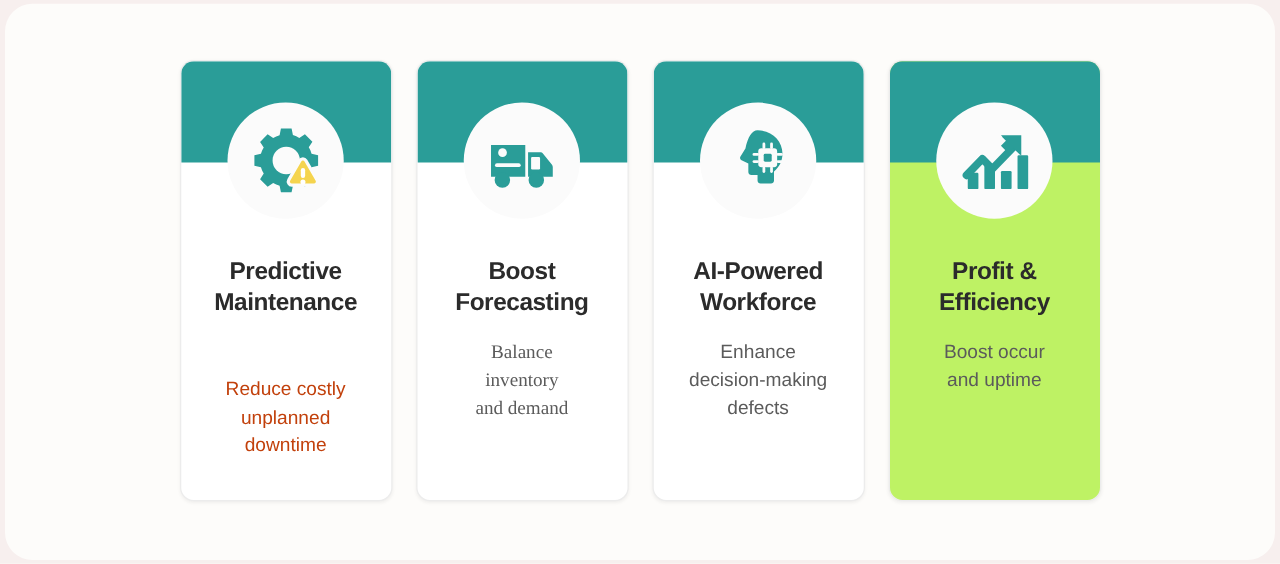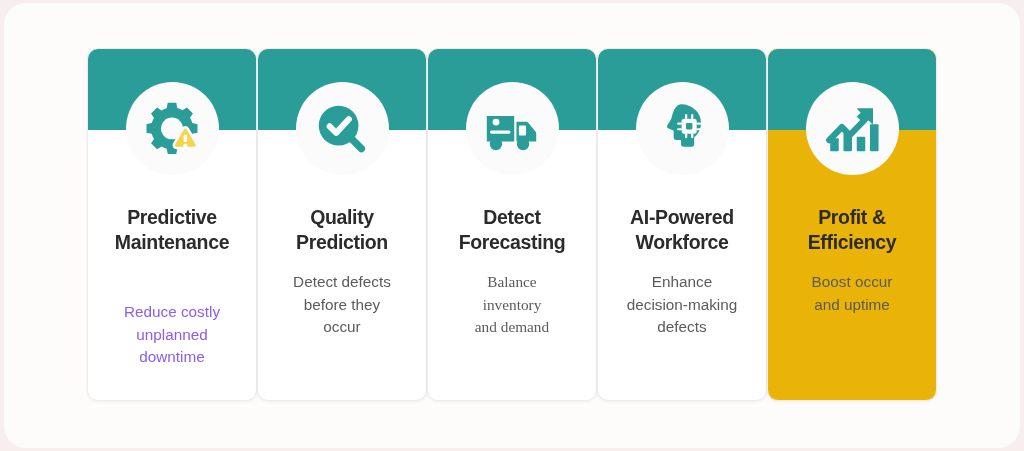--- a/index.html
+++ b/index.html
@@ -31,20 +31,21 @@
 
   .cards-row {
     position: absolute;
     left: 0;
     top: 0;
     width: 1016px;
     height: 445px;
     display: flex;
     align-items: flex-start;
     justify-content: center;
+    gap: 19px;
     padding-top: 45px;
   }
 
   .card {
     position: relative;
     width: 170px;
     height: 353px;
     background: #ffffff;
     border: 1px solid #ececec;
     border-radius: 11px;
@@ -118,56 +119,41 @@
         <svg viewBox="0 0 64 64" xmlns="http://www.w3.org/2000/svg">
           <path fill="#2a9d98" d="M27.6 5h8.8l1.1 5.4c1.9.5 3.7 1.3 5.3 2.3l4.6-3 6.2 6.2-3 4.6c1 1.6 1.8 3.4 2.3 5.3L58.3 27v8.8l-5.4 1.1c-.5 1.9-1.3 3.7-2.3 5.3l3 4.6-6.2 6.2-4.6-3c-1.6 1-3.4 1.8-5.3 2.3l-1.1 5.4h-8.8l-1.1-5.4c-1.9-.5-3.7-1.3-5.3-2.3l-4.6 3-6.2-6.2 3-4.6c-1-1.6-1.8-3.4-2.3-5.3L5.7 35.8V27l5.4-1.1c.5-1.9 1.3-3.7 2.3-5.3l-3-4.6 6.2-6.2 4.6 3c1.6-1 3.4-1.8 5.3-2.3L27.6 5z"></path>
           <circle cx="32" cy="31.4" r="11.3" fill="#fbfbfb"></circle>
           <path fill="#f5d44e" stroke="#fbfbfb" stroke-width="2.6" stroke-linejoin="round" d="M43.3 31.5c1.1-1.9 3.8-1.9 4.9 0l9.2 15.9c1.1 1.9-.3 4.3-2.5 4.3H36.6c-2.2 0-3.6-2.4-2.5-4.3l9.2-15.9z"></path>
           <rect x="44" y="37.6" width="3.6" height="8.2" rx="1.8" fill="#ffffff"></rect>
           <circle cx="45.8" cy="49.2" r="2.1" fill="#ffffff"></circle>
         </svg>
       </div>
       <div class="card-title" style="color: rgb(43, 43, 43);">Predictive
 Maintenance</div>
-      <div class="card-desc" style="color: #8b5cf6; margin-top: 47px;">Reduce costly
+      <div class="card-desc" style="color: #c2410c; margin-top: 47px;">Reduce costly
 unplanned
 downtime</div>
     </div>
 
-    <div class="card" style="background: rgb(255, 255, 255); border-color: rgb(236, 236, 236);">
-      <div class="card-header" style="background: rgb(42, 157, 152);"></div>
-      <div class="icon-badge">
-        <svg viewBox="0 0 64 64" xmlns="http://www.w3.org/2000/svg">
-          <circle cx="28.5" cy="28.5" r="20.5" fill="#2a9d98"></circle>
-          <path fill="none" stroke="#fbfbfb" stroke-width="6.2" stroke-linecap="round" stroke-linejoin="round" d="M19.2 29.2l6.8 6.8 13.1-14.2"></path>
-          <path stroke="#2a9d98" stroke-width="7.6" stroke-linecap="round" d="M43.4 43.6l8.6 8.6"></path>
-        </svg>
-      </div>
-      <div class="card-title" style="color: rgb(43, 43, 43);">Quality
-Prediction</div>
-      <div class="card-desc" style="color: rgb(91, 91, 91);">Detect defects
-before they
-occur</div>
-    </div>
 
     <div class="card" style="background: rgb(255, 255, 255); border-color: rgb(236, 236, 236);">
       <div class="card-header" style="background: rgb(42, 157, 152);"></div>
       <div class="icon-badge">
         <svg viewBox="0 0 64 64" xmlns="http://www.w3.org/2000/svg">
           <path fill="#2a9d98" d="M6 18.5h28.3v26.3H6z"></path>
           <path fill="#2a9d98" d="M36.6 24.6h9.9c1 0 1.9.4 2.5 1.2l7.2 8.8c.5.6.8 1.3.8 2.1v8.1H36.6V24.6z"></path>
           <circle cx="15.4" cy="47.5" r="6.4" fill="#2a9d98"></circle>
           <circle cx="43.4" cy="47.5" r="6.4" fill="#2a9d98"></circle>
           <circle cx="15.4" cy="47.5" r="3.3" fill="#fbfbfb" opacity="0.0"></circle>
           <circle cx="15.5" cy="24.9" r="3.6" fill="#fbfbfb"></circle>
           <rect x="9.3" y="33.6" width="21.2" height="3.2" rx="1.6" fill="#fbfbfb"></rect>
           <rect x="39.1" y="28.4" width="7.4" height="10.4" rx="1" fill="#fbfbfb"></rect>
         </svg>
       </div>
-      <div class="card-title" style="color: rgb(43, 43, 43);">Detect
+      <div class="card-title" style="color: rgb(43, 43, 43);">Boost
 Forecasting</div>
       <div class="card-desc" style="color: rgb(91, 91, 91); font-family: Liberation Serif, serif;">Balance
 inventory
 and demand</div>
     </div>
 
     <div class="card" style="background: rgb(255, 255, 255); border-color: rgb(236, 236, 236);">
       <div class="card-header" style="background: rgb(42, 157, 152);"></div>
       <div class="icon-badge">
         <svg viewBox="0 0 64 64" xmlns="http://www.w3.org/2000/svg">
@@ -186,21 +172,21 @@
           </g>
         </svg>
       </div>
       <div class="card-title" style="color: rgb(43, 43, 43);">AI-Powered
 Workforce</div>
       <div class="card-desc" style="color: rgb(91, 91, 91);">Enhance
 decision-making
 defects</div>
     </div>
 
-    <div class="card" style="background: #eab308; border-color: rgb(236, 236, 236);">
+    <div class="card" style="background: #bef264; border-color: rgb(236, 236, 236);">
       <div class="card-header" style="background: rgb(42, 157, 152);"></div>
       <div class="icon-badge">
         <svg viewBox="0 0 64 64" xmlns="http://www.w3.org/2000/svg">
           <rect x="9.5" y="41.5" width="8.8" height="13.5" rx="1" fill="#2a9d98"></rect>
           <rect x="23.2" y="34" width="8.8" height="21" rx="1" fill="#2a9d98"></rect>
           <rect x="36.9" y="40" width="8.8" height="15" rx="1" fill="#2a9d98"></rect>
           <rect x="50.6" y="27" width="8.8" height="28" rx="1" fill="#2a9d98"></rect>
           <path fill="none" stroke="#2a9d98" stroke-width="6.4" stroke-linecap="round" stroke-linejoin="round" d="M8.5 43.6L21.5 30l8.3 8.3L48 19.5"></path>
           <path fill="#2a9d98" d="M37.6 11.6h15.1v15.1l-5.9-5.9-3.3 3.3-3.3-3.3 3.3-3.3z"></path>
           <path fill="#2a9d98" d="M36.9 10.6h16.8v16.8l-6.6-6.6-4.3 4.3-5.9-5.9 4.3-4.3z"></path>

